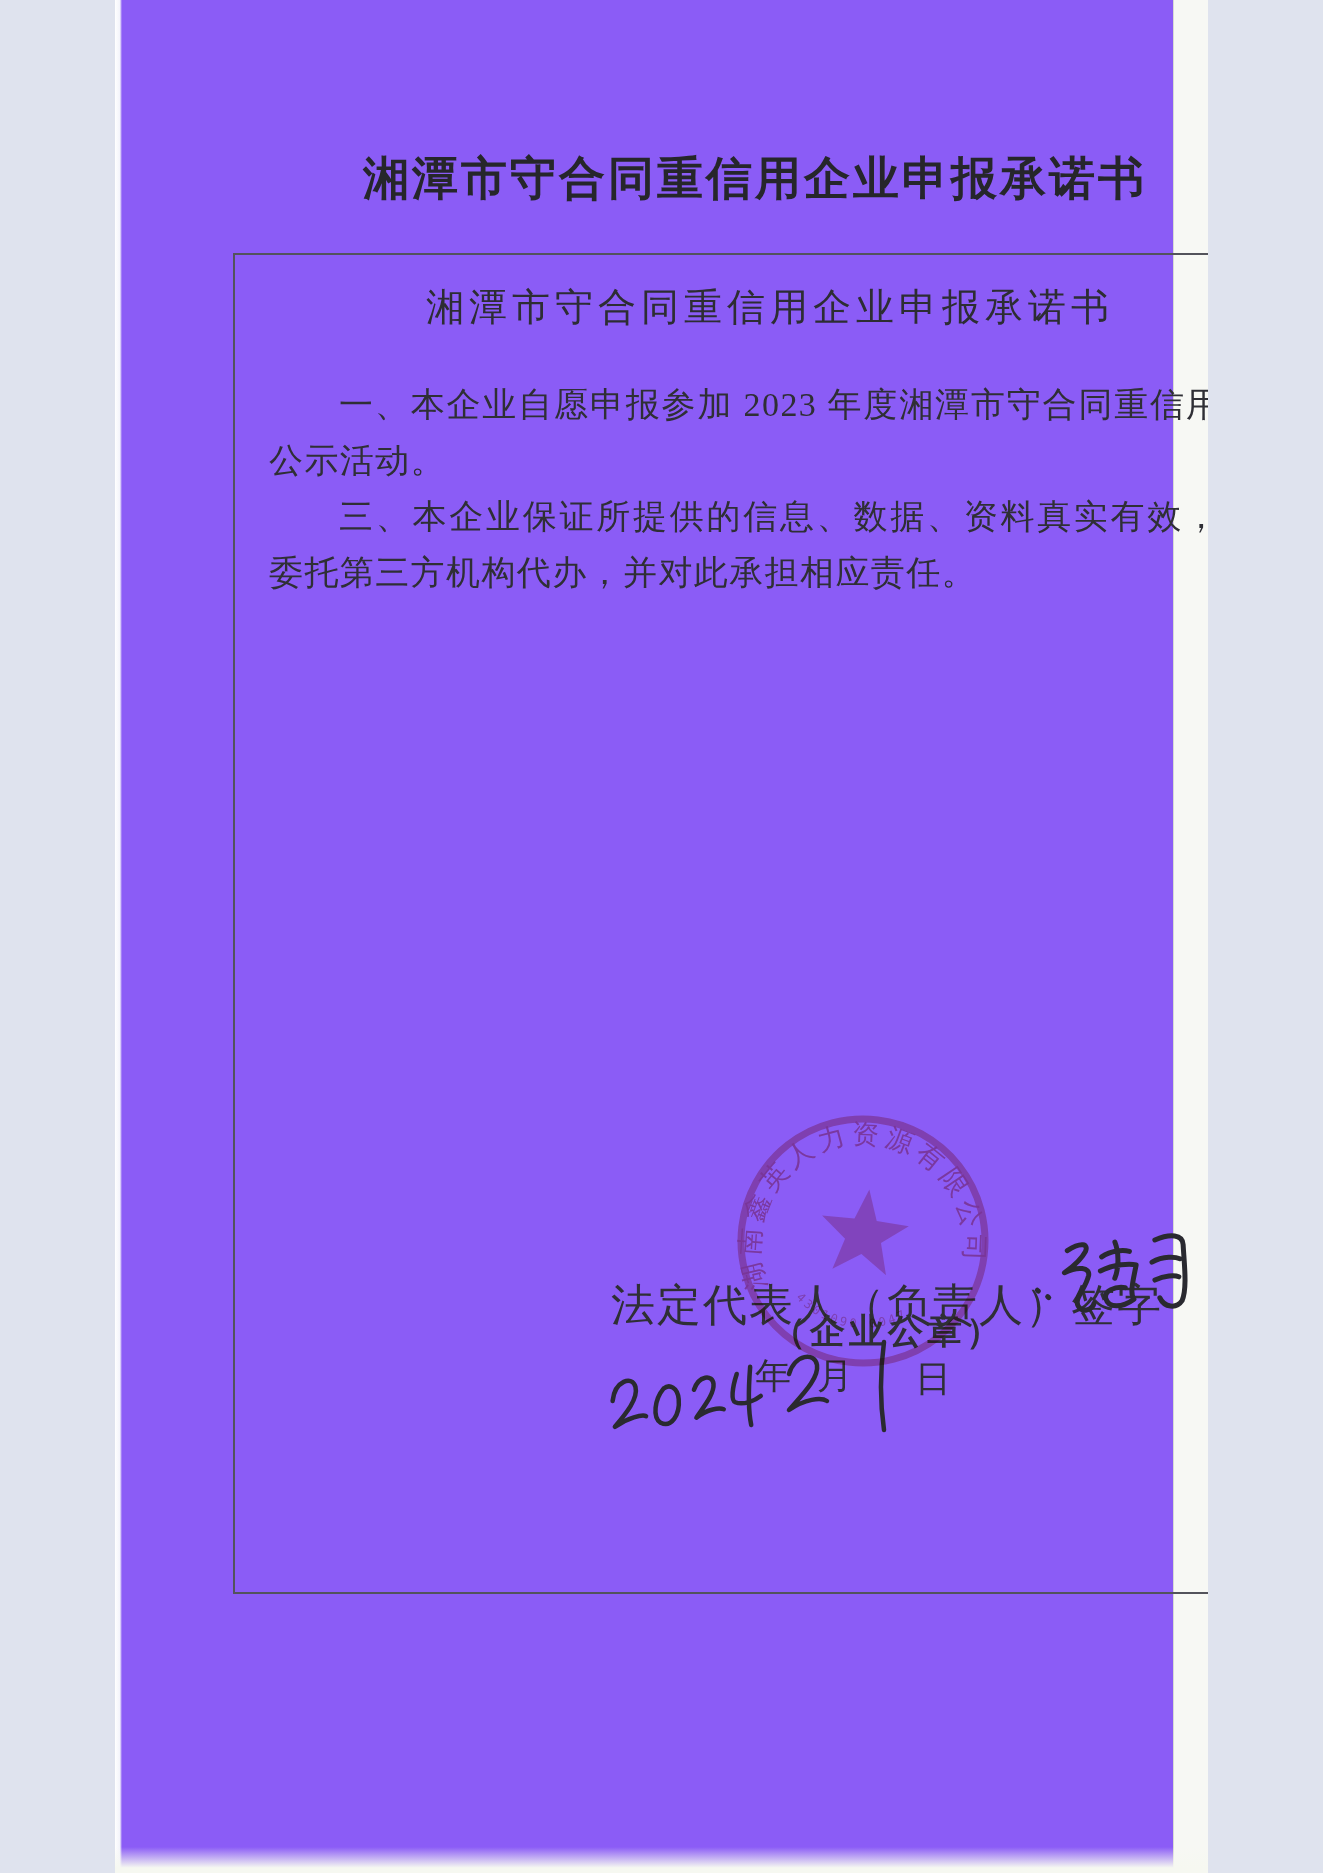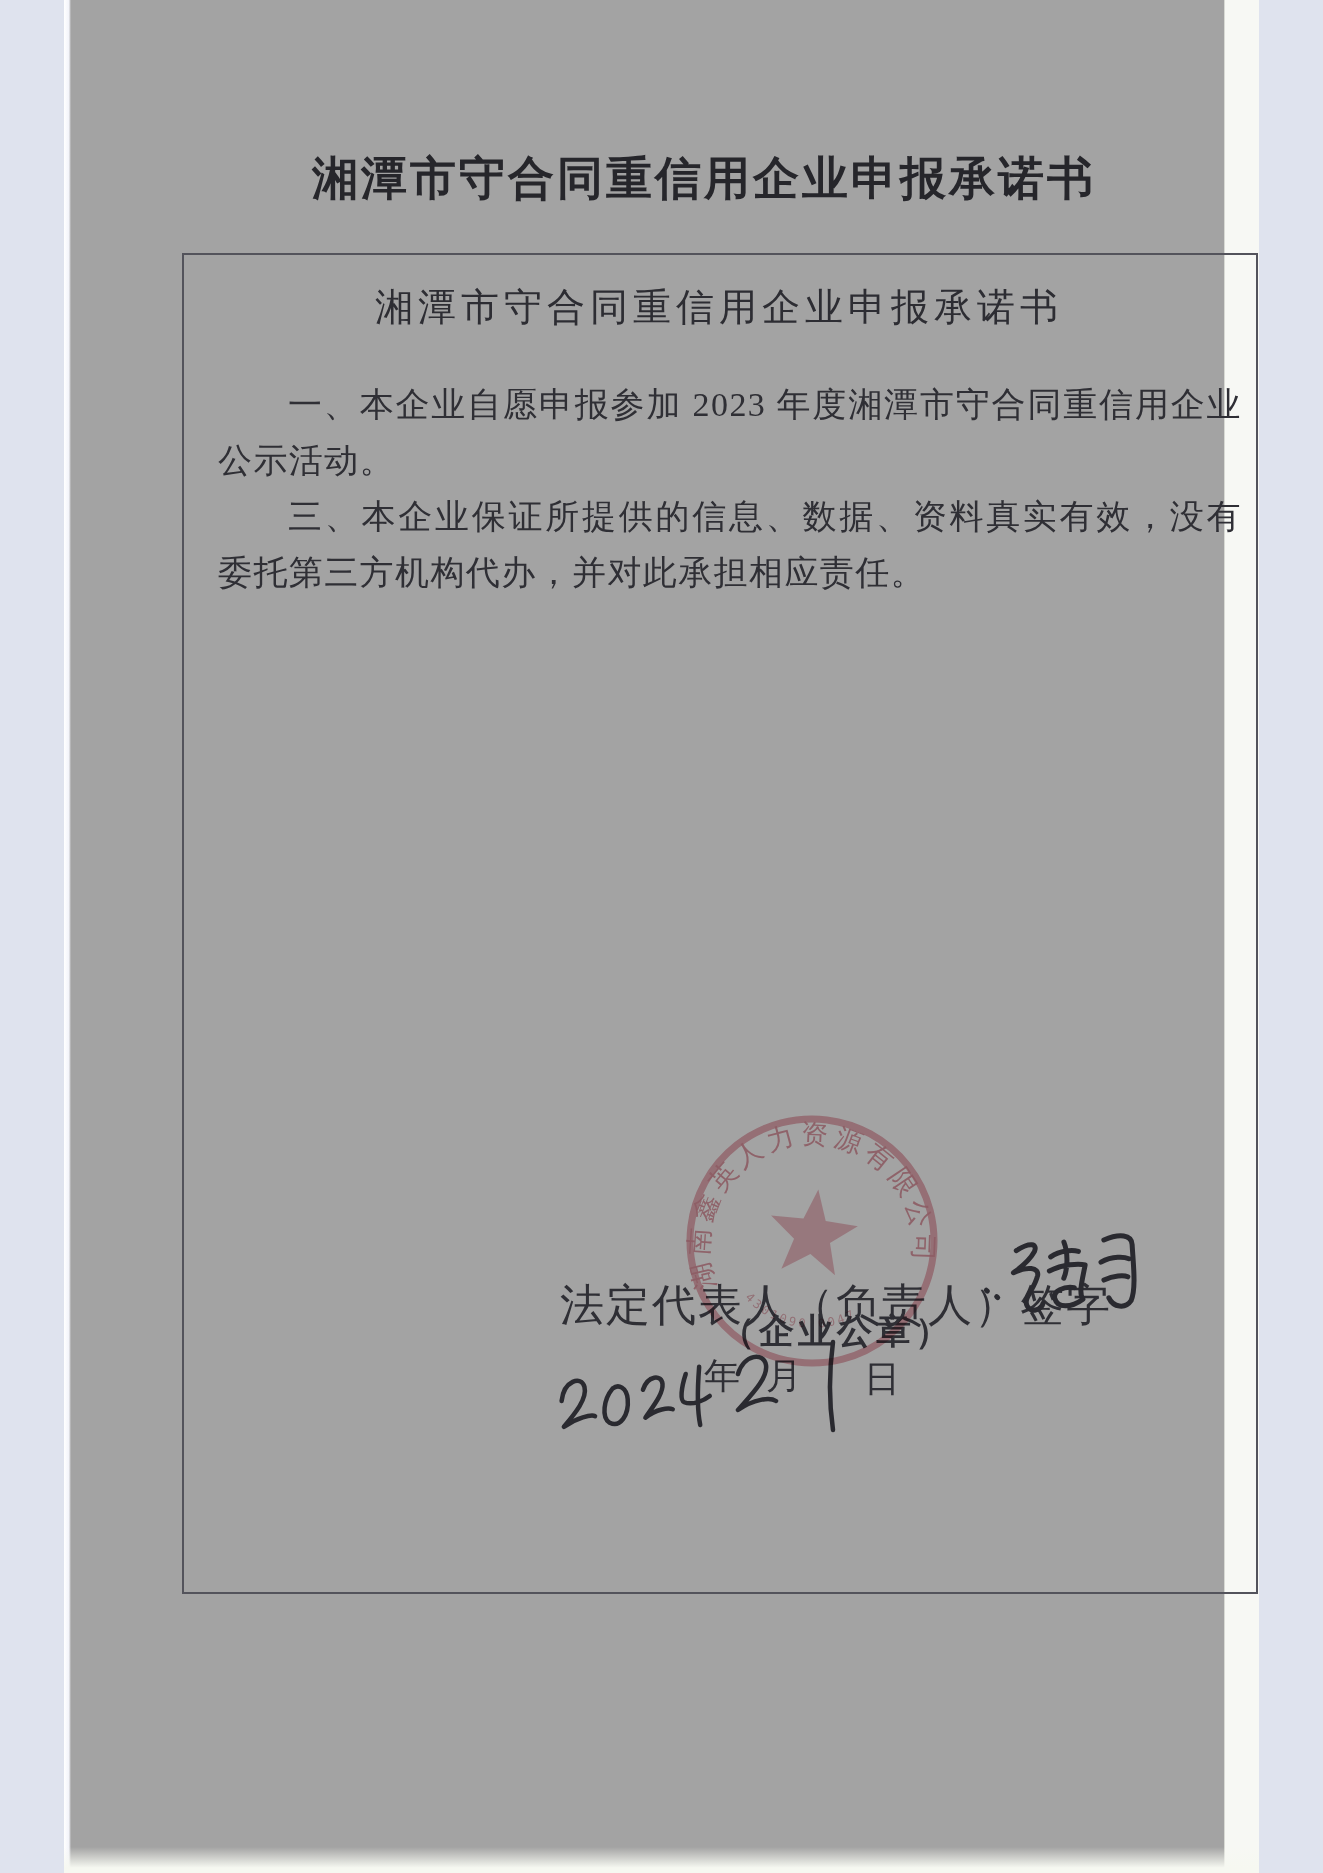--- a/index.html
+++ b/index.html
@@ -1,20 +1,20 @@
 <!DOCTYPE html>
 <html><head>
 <meta charset="utf-8">
 <style>
   html,body{margin:0;padding:0;background:#dfe3ee;}
   .page{
     position:relative;
-    width:1195px;height:1873px;
+    width:1093px;height:1873px;
     margin:0 auto;
-    background:#a3a3a3;
+    background:#8b5cf6;
     font-family:"Liberation Serif","DejaVu Serif",serif;
     overflow:hidden;
   }
   
   .edge-left{position:absolute;left:0;top:0;width:7px;height:100%;
     background:linear-gradient(90deg,#ffffff, #f3f4fa 70%, rgba(243,244,250,0));}
   .edge-right{position:absolute;right:0;top:0;width:34px;height:100%;
     background:#f7f8f4;border-left:1px solid #d8dad4;}
   .edge-bottom{position:absolute;left:0;bottom:0;width:100%;height:26px;
     background:linear-gradient(180deg,rgba(248,249,244,0),#f6f8f1 80%);}

